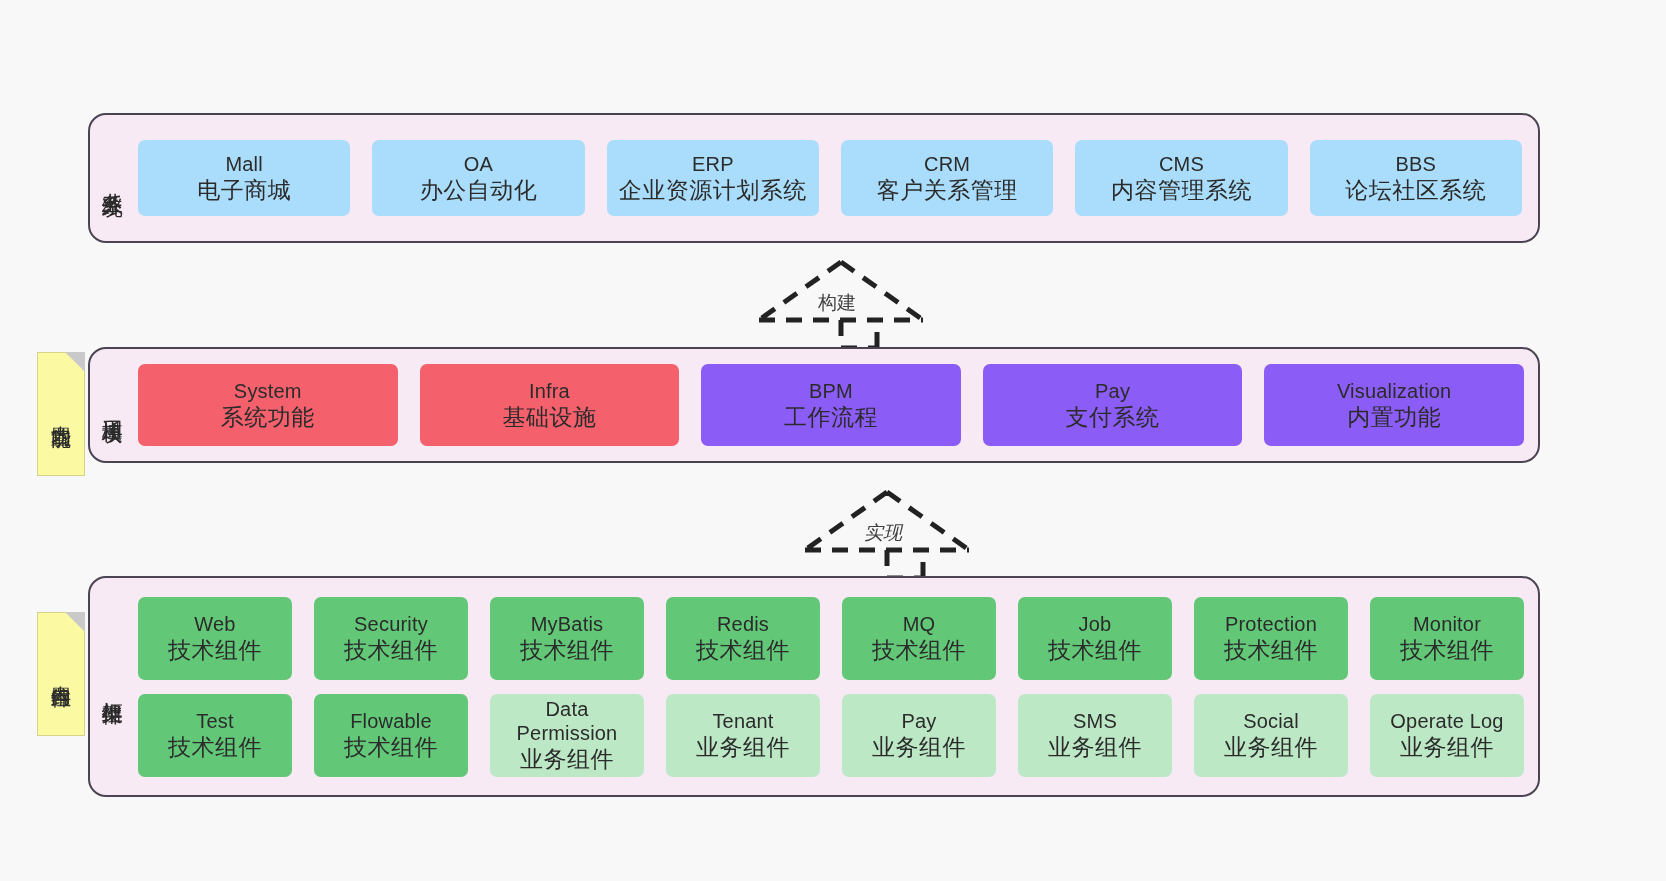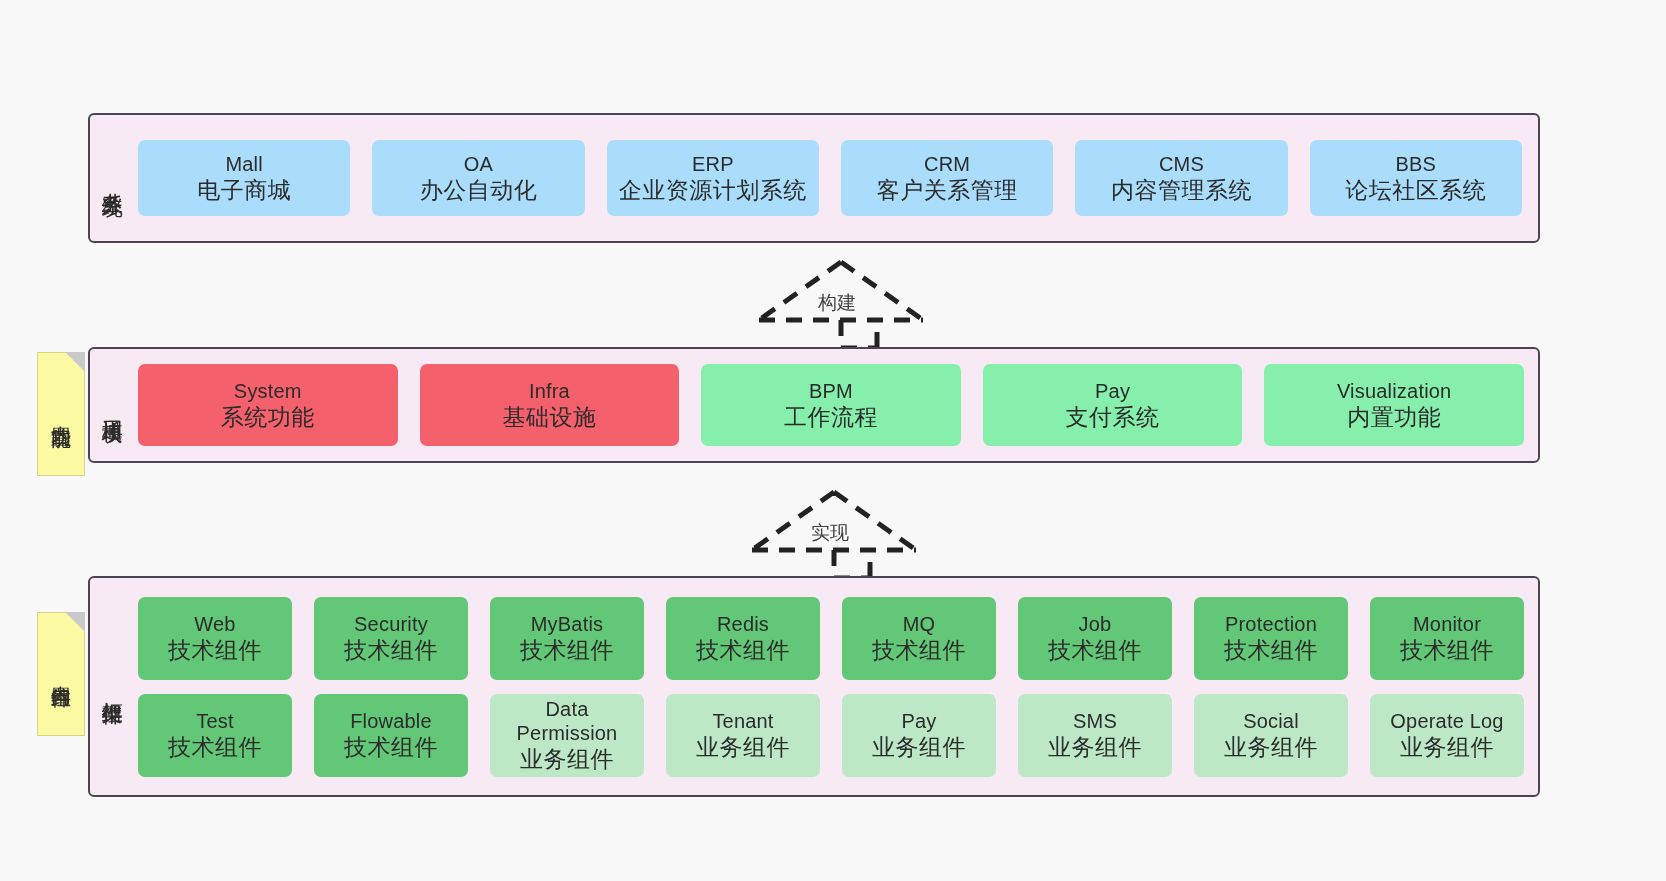--- a/index.html
+++ b/index.html
@@ -20,21 +20,21 @@
     position: absolute;
     inset: 0;
   }
 
   
   .layer {
     position: absolute;
     box-sizing: border-box;
     background: #f8eaf4;
     border: 2px solid #4b4453;
-    border-radius: 6px;
+    border-radius: 18px;
     display: flex;
     align-items: stretch;
   }
 
   .layer-title {
     flex: 0 0 auto;
     width: 44px;
     display: flex;
     align-items: center;
     justify-content: center;
@@ -79,21 +79,21 @@
     font-size: 20px;
     letter-spacing: 0.2px;
   }
   .card .cn {
     font-size: 23px;
     letter-spacing: 0.5px;
   }
 
   .card.blue       { background: #aaddfb; }
   .card.red        { background: #f4606c; }
-  .card.pink       { background: #86efac; }
+  .card.pink       { background: #8b5cf6; }
   .card.green      { background: #62c878; }
   .card.lightgreen { background: #bde8c6; }
 
   
   #layer-business  { left: 88px;  top: 113px; width: 1452px; height: 130px; }
   #layer-business  .layer-body { padding-right: 16px; }
   #layer-common    { left: 88px;  top: 347px; width: 1452px; height: 116px; }
   #layer-framework { left: 88px;  top: 576px; width: 1452px; height: 221px; }
 
   #layer-business  .row { height: 76px; }
@@ -144,21 +144,21 @@
     font-size: 19px;
     color: #404040;
     background: #f8f8f8;
     padding: 0 3px;
     white-space: nowrap;
     user-select: none;
   }
 
   #arrow-build   { left: 755px; top: 258px; width: 172px; height: 92px; }
   #arrow-build   .arrow-label { left: 60px; top: 32px; }
-  #arrow-impl    { left: 748px; top: 488px; width: 172px; height: 92px; }
+  #arrow-impl    { left: 801px; top: 488px; width: 172px; height: 92px; font-style: italic; }
   #arrow-impl    .arrow-label { left: 60px; top: 32px; }
 </style>
 </head>
 <body>
 
 <div class="canvas">
 
   <div class="layer" id="layer-business">
     <div class="layer-title">业务系统</div>
     <div class="layer-body">

